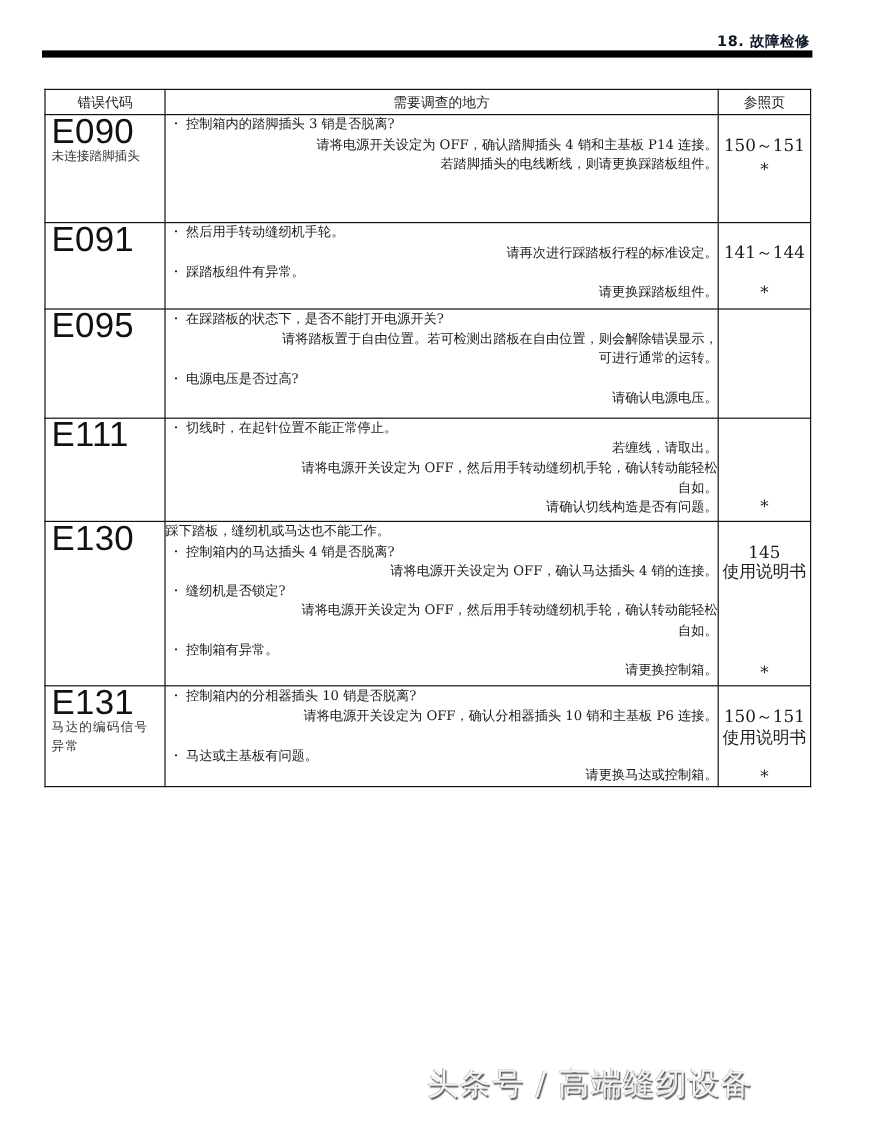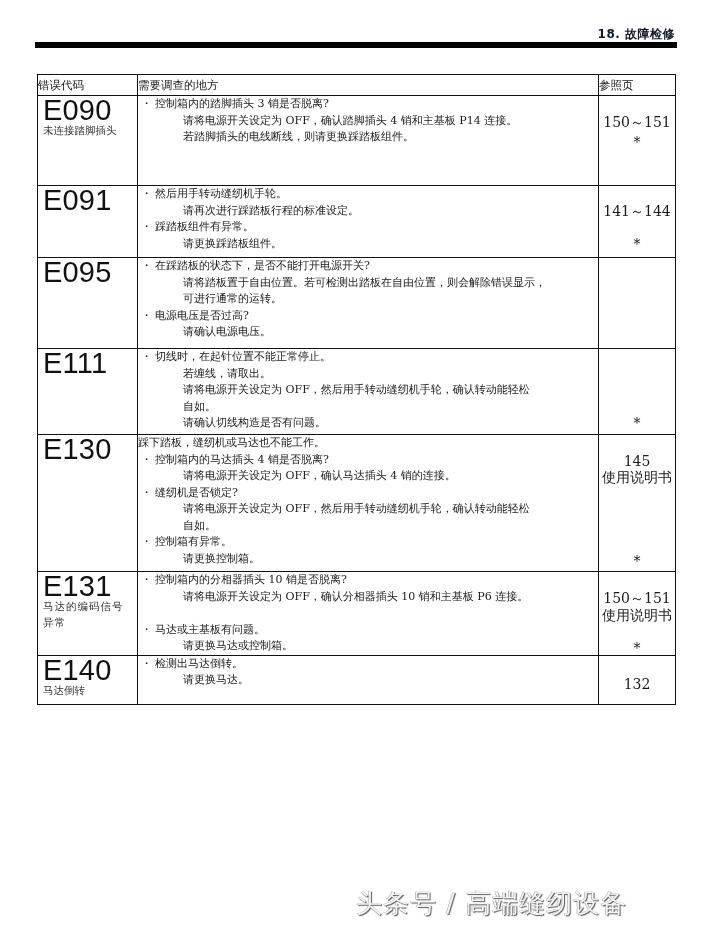--- a/index.html
+++ b/index.html
@@ -5,31 +5,31 @@
   html, body { margin: 0; padding: 0; background: #ffffff; }
   body { width: 727px; height: 938px; position: relative; overflow: hidden;
          font-family: "DejaVu Serif", "Liberation Serif", serif; color: #1a1a1a; }
   .header-title { position: absolute; right: 52px; top: 26px; font-family: "DejaVu Sans", sans-serif;
          font-weight: bold; font-size: 12px; color: #0f172a; letter-spacing: 0.5px; }
   .header-bar { position: absolute; left: 35px; top: 42px; width: 642px; height: 6px; background: #000; }
   table.err { position: absolute; left: 37px; top: 74px; width: 638px; border-collapse: collapse;
          table-layout: fixed; }
   table.err td, table.err th { border: 1.3px solid #111; vertical-align: top; padding: 0; }
   table.err th { font-weight: normal; font-size: 11.5px; height: 20px; vertical-align: middle;
-         text-align: left; color: #222; }
+         text-align: center; color: #222; }
   col.c1 { width: 100px; } col.c2 { width: 461px; } col.c3 { width: 77px; }
   .code { font-family: "Liberation Sans", "DejaVu Sans", sans-serif; font-size: 29px; line-height: 24px;
          padding: 2px 0 0 5px; color: #111; letter-spacing: 0.2px; }
   .code-sub { font-family: "DejaVu Sans", sans-serif; font-size: 10.5px; line-height: 16px;
          padding-left: 5px; color: #333; }
   .desc { padding: 3px 4px 2px 4px; font-size: 11px; line-height: 16.5px; }
   .line { white-space: nowrap; }
   .l0 { padding-left: 0; }
   .l1 { padding-left: 0; }
-  .l2 { padding-left: 45px; }
+  .l2 { padding-left: 45px; text-align: right; }
   .bullet { display: inline-block; width: 17px; text-align: center; }
   .ref { text-align: center; font-size: 14px; line-height: 16px; position: relative; }
   .ref .item { position: absolute; left: 0; right: 0; text-align: center; }
   .watermark { position: absolute; left: 356px; top: 886px; font-family: "DejaVu Sans", sans-serif;
          font-size: 26px; color: #f4f4f4; letter-spacing: 1px;
          text-shadow: 1px 1px 1px #555, -0.5px -0.5px 0 #999; }
 </style>
 </head>
 <body>
 
@@ -139,29 +139,16 @@
           <div class="line l2">&nbsp;<span></span></div>
           <div class="line l1"><span class="bullet">・</span><span>马达或主基板有问题。</span></div>
           <div class="line l2"><span>请更换马达或控制箱。</span></div>
         </td>
         <td class="ref">
           <div class="item" style="top: 18px;">150～151</div>
           <div class="item" style="top: 35px;">使用说明书</div>
           <div class="item" style="top: 68px;">*</div>
         </td>
       </tr>
-      <tr style="height: 49px;">
-        <td>
-          <div class="code">E140</div>
-          <div class="code-sub">马达倒转</div>
-        </td>
-        <td class="desc">
-          <div class="line l1"><span class="bullet">・</span><span>检测出马达倒转。</span></div>
-          <div class="line l2"><span>请更换马达。</span></div>
-        </td>
-        <td class="ref">
-          <div class="item" style="top: 20px;">132</div>
-        </td>
-      </tr>
     </tbody>
 </table>
 
 <div class="watermark">头条号 / 高端缝纫设备</div>
 
 </body></html>

